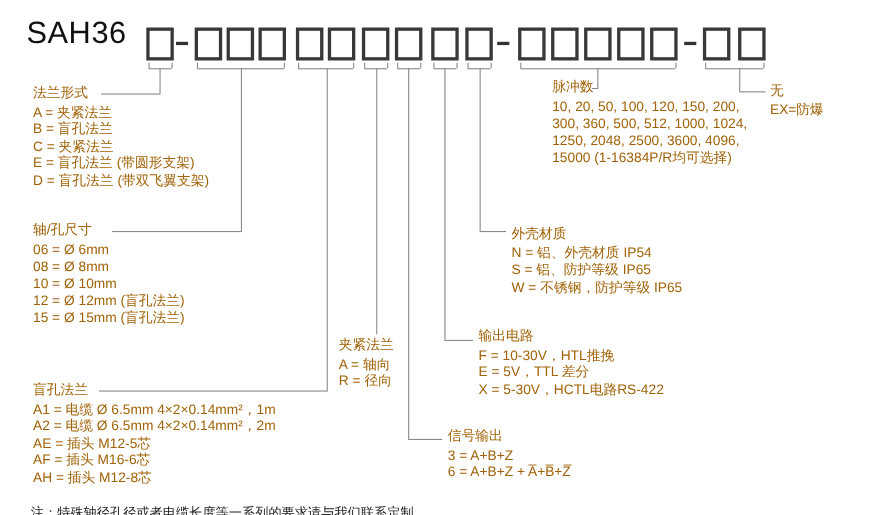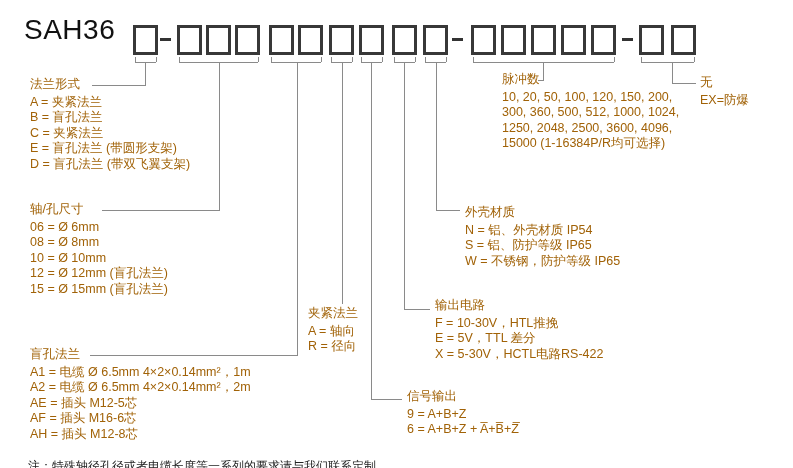--- a/index.html
+++ b/index.html
@@ -141,21 +141,21 @@
     <div class="bhead">夹紧法兰</div>
     <div>
         <div>A = 轴向</div>
         <div>R = 径向</div>
       </div>
   </div>
 
   <div class="block" style="left:407px;top:372px">
     <div class="bhead">信号输出</div>
     <div>
-        <div>9 = A+B+Z</div>
+        <div>3 = A+B+Z</div>
         <div>6 = A+B+Z + A̅+B̅+Z̅</div>
       </div>
   </div>
 
   <div class="block" style="left:435px;top:281px">
     <div class="bhead">输出电路</div>
     <div>
         <div>F = 10-30V，HTL推挽</div>
         <div>E = 5V，TTL 差分</div>
         <div>X = 5-30V，HCTL电路RS-422</div>

